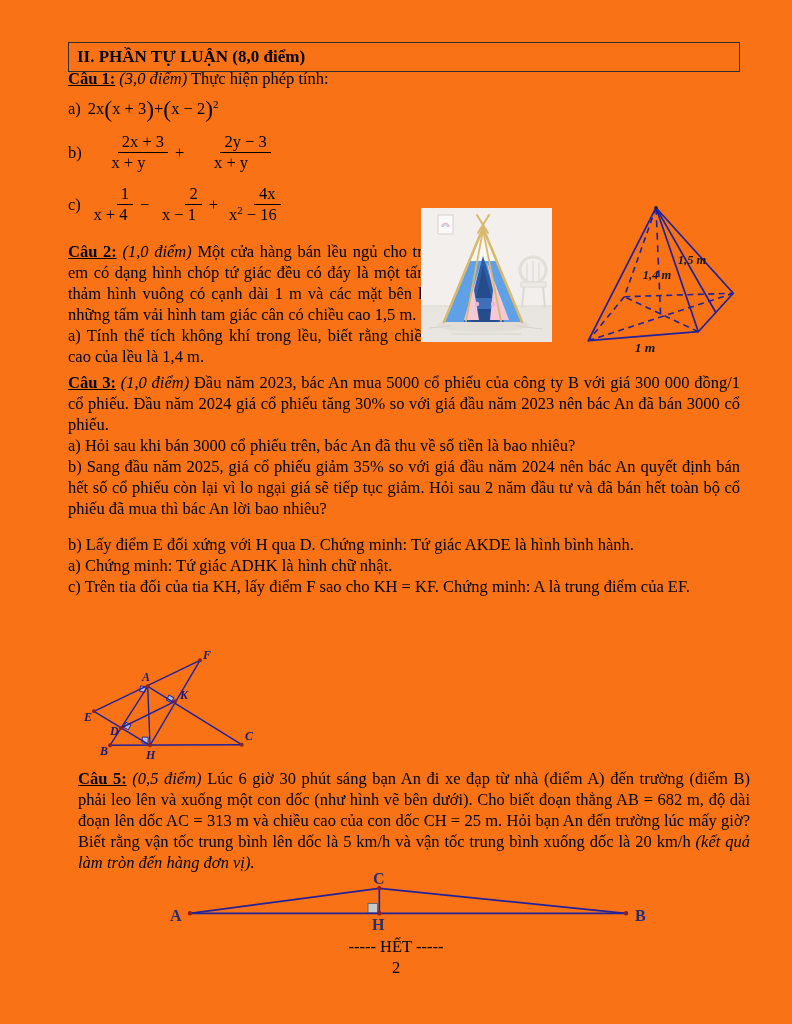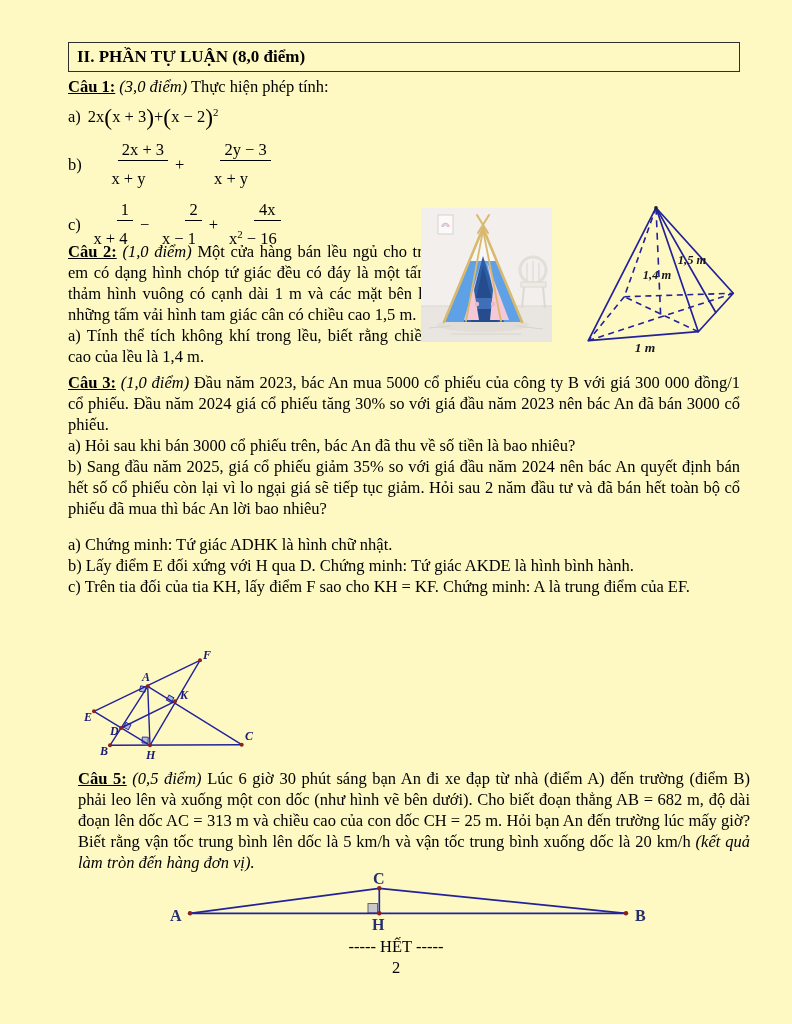--- a/index.html
+++ b/index.html
@@ -1,42 +1,42 @@
 <!DOCTYPE html>
 <html><head>
 <meta charset="utf-8">
 <style>
   html,body { margin:0; padding:0; background:#fff; }
   .page {
-    position:relative; width:792px; height:1024px; background:#fef9c3;
+    position:relative; width:792px; height:1024px; background:#f97316;
     font-family:"Liberation Serif", serif; font-size:16.5px; line-height:21px; color:#000;
     overflow:hidden;
   }
   .header-box {
     position:absolute; left:68px; top:42px; width:654px;
     border:1.5px solid #2f2f2f; padding:3px 8px 4px 8px;
     font-weight:bold; font-size:17px; line-height:21px;
   }
   .qblock { position:absolute; left:68px; width:672px; text-align:justify; }
-  .q1 { top:76px; text-align:left; }
+  .q1 { top:68px; text-align:left; }
   .q2 { top:241px; width:362px; }
   .q3 { top:372px; }
   .q4 { top:534px; }
   .q5 { top:768px;margin-left:10px; }
   .qlabel { font-weight:bold; text-decoration:underline; }
   .pts { font-style:italic; }
   .item { text-align:justify; }
   .nowrap { white-space:nowrap; }
   .math-line { display:flex; align-items:center; gap:7px; }
   .ml-a { margin-top:9px; }
   .ml-b { margin-top:14px; }
   .ml-c { margin-top:12px; }
   .frac { display:inline-block; text-align:center; vertical-align:middle; line-height:1.12; }
   .frac .num { display:block; border-bottom:1.3px solid #000; padding:0 4px 1px 4px;margin-left:29px; }
-  .frac .den { display:block; padding:1px 4px 0 4px;margin-top:8px; }
+  .frac .den { display:block; padding:1px 4px 0 4px; }
   .bp { font-size:142%; line-height:0; vertical-align:-3px; }
   sup { font-size:66%; line-height:0; }
   .fig { position:absolute; }
   svg text { font-family:"Liberation Serif", serif; }
   .geo-label { font-style:italic; font-weight:bold; font-size:12px; }
   .pyr-label { font-style:italic; font-weight:bold; font-size:12.5px; }
   .slope-label { font-weight:bold; font-size:16px; }
   .footer-line { position:absolute; left:0; width:792px; text-align:center; }
   .het { top:936px; }
   .pagenum { top:957px; }
@@ -171,22 +171,22 @@
     <div>
       <span class="qlabel">Câu 3:</span>
       <span class="pts">(1,0 điểm)</span>
       <span>Đầu năm 2023, bác An mua 5000 cổ phiếu của công ty B với giá 300 000 đồng/1 cổ phiếu. Đầu năm 2024 giá cổ phiếu tăng 30% so với giá đầu năm 2023 nên bác An đã bán 3000 cổ phiếu.</span>
     </div>
     <div class="item">a) Hỏi sau khi bán 3000 cổ phiếu trên, bác An đã thu về số tiền là bao nhiêu?</div>
     <div class="item">b) Sang đầu năm 2025, giá cổ phiếu giảm 35% so với giá đầu năm 2024 nên bác An quyết định bán hết số cổ phiếu còn lại vì lo ngại giá sẽ tiếp tục giảm. Hỏi sau 2 năm đầu tư và đã bán hết toàn bộ cổ phiếu đã mua thì bác An lời bao nhiêu?</div>
   </div>
 
   <div class="qblock q4">
+    <div class="item">b) Lấy điểm E đối xứng với H qua D. Chứng minh: Tứ giác AKDE là hình bình hành.</div>
     <div class="item">a) Chứng minh: Tứ giác ADHK là hình chữ nhật.</div>
-    <div class="item">b) Lấy điểm E đối xứng với H qua D. Chứng minh: Tứ giác AKDE là hình bình hành.</div>
     <div class="item">c) Trên tia đối của tia KH, lấy điểm F sao cho KH = KF. Chứng minh: A là trung điểm của EF.</div>
   </div>
 
   <svg class="fig" style="left:73px; top:648px;" width="192" height="116" viewBox="0 0 192 116">
     <g fill="#b3bad2" stroke-width="0.9" stroke="#22229b">
       <rect x="-7" y="1" width="5.5" height="5.5" transform="translate(74.7,38.3) rotate(12)"></rect>
       <rect x="-8.2" y="-2.6" width="5.5" height="5.5" transform="translate(102,53.3) rotate(28)"></rect>
       <rect x="1.8" y="-7.4" width="5.5" height="5.5" transform="translate(48,80) rotate(28)"></rect>
       <rect x="-8" y="-8" width="6" height="6" transform="translate(77,97.3) rotate(2)"></rect>
     </g>

